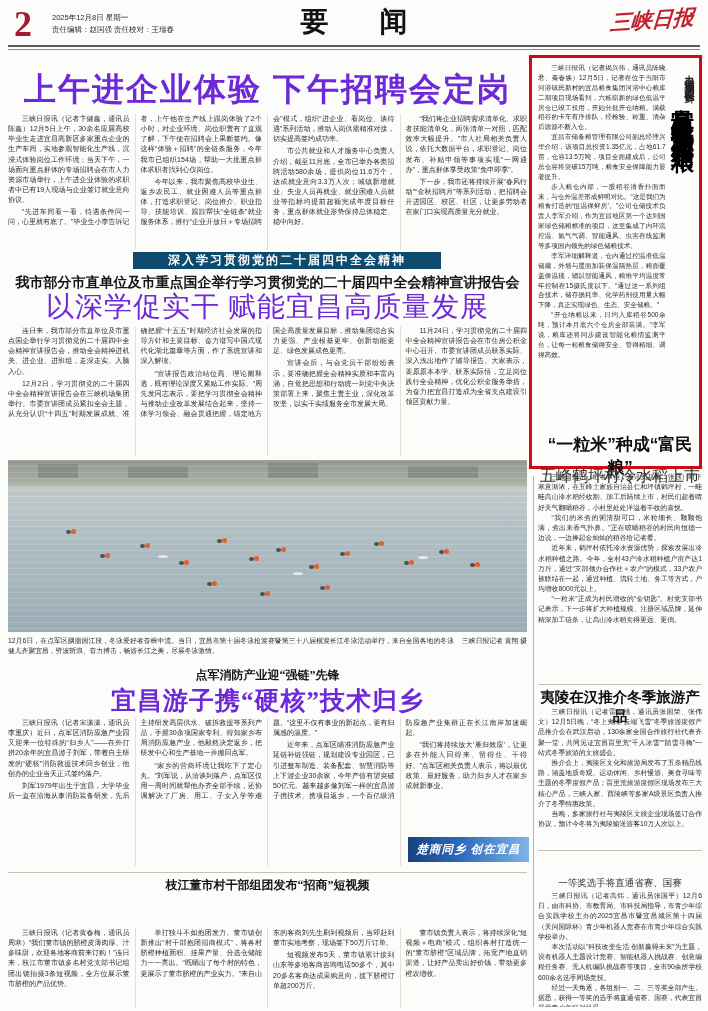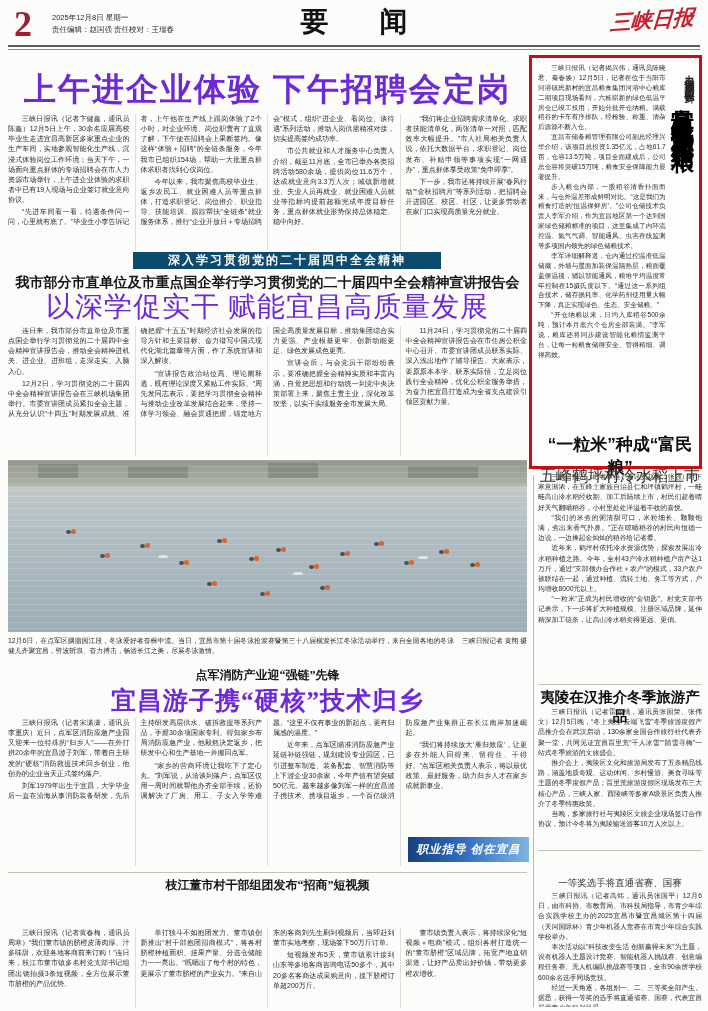--- a/index.html
+++ b/index.html
@@ -140,21 +140,21 @@
 
   <div class="kicker" style="left:8px;top:668px;width:519px;font-size:12px;">点军消防产业迎“强链”先锋</div>
   <div class="bighead serif" style="left:8px;top:684px;width:519px;font-weight:900;font-size:25px;letter-spacing:1px;">宜昌游子携“硬核”技术归乡</div>
   <div class="bodytext cols4" style="left:8px;top:718px;width:519px;height:148px;">
       <p>三峡日报讯（记者宋潇潇，通讯员李重庆）近日，点军区消防应急产业园又迎来一位特殊的“归乡人”——在外打拼20余年的宜昌游子刘军，带着自主研发的“硬核”消防救援技术回乡创业，他创办的企业当天正式签约落户。</p>
       <p>刘军1979年出生于宜昌，大学毕业后一直在沿海从事消防装备研发，先后主持研发高层供水、破拆救援等系列产品，手握30余项国家专利。得知家乡布局消防应急产业，他毅然决定返乡，把研发中心和生产基地一并搬回点军。</p>
       <p>“家乡的营商环境让我吃下了定心丸。”刘军说，从洽谈到落户，点军区仅用一周时间就帮他办齐全部手续，还协调解决了厂房、用工、子女入学等难题。“这里不仅有事业的新起点，更有归属感的温度。”</p>
       <p>近年来，点军区瞄准消防应急产业延链补链强链，规划建设专业园区，已引进整车制造、装备配套、智慧消防等上下游企业30余家，今年产值有望突破50亿元。越来越多像刘军一样的宜昌游子携技术、携项目返乡，一个百亿级消防应急产业集群正在长江南岸加速崛起。</p>
       <p>“我们将持续放大‘雁归效应’，让更多在外能人回得来、留得住、干得好。”点军区相关负责人表示，将以最优政策、最好服务，助力归乡人才在家乡成就新事业。</p>
     </div>
-  <div class="blue-ad">职业指导 创在宜昌</div>
+  <div class="blue-ad">楚商同乡 创在宜昌</div>
 
   <div class="footrule"></div>
 
   <div class="kicker" style="left:8px;top:878px;width:519px;font-size:12px;">枝江董市村干部组团发布“招商”短视频</div>
   <div class="bodytext cols4" style="left:8px;top:928px;width:519px;height:80px;">
       <p>三峡日报讯（记者黄春梅，通讯员周寒）“我们董市镇的脐橙皮薄肉厚、汁多味甜，欢迎各地客商前来订购！”连日来，枝江市董市镇多名村党支部书记组团出镜拍摄3条短视频，全方位展示董市脐橙的产品优势。</p>
       <p>单打独斗不如抱团发力。董市镇创新推出“村干部抱团招商模式”，将各村脐橙种植面积、挂果产量、分选仓储能力一一亮出。“既晒出了每个村的特色，更展示了董市脐橙的产业实力。”来自山东的客商刘先生刷到视频后，当即赶到董市实地考察，现场签下50万斤订单。</p>
       <p>短视频发布5天，董市镇累计接到山东等多地客商咨询电话50多个，其中20多名客商达成采购意向，揽下脐橙订单超200万斤。</p>
       <p>董市镇负责人表示，将持续深化“短视频＋电商”模式，组织各村打造统一的“董市脐橙”区域品牌，拓宽产地直销渠道，让好产品卖出好价钱，带动更多橙农增收。</p>
     </div>

